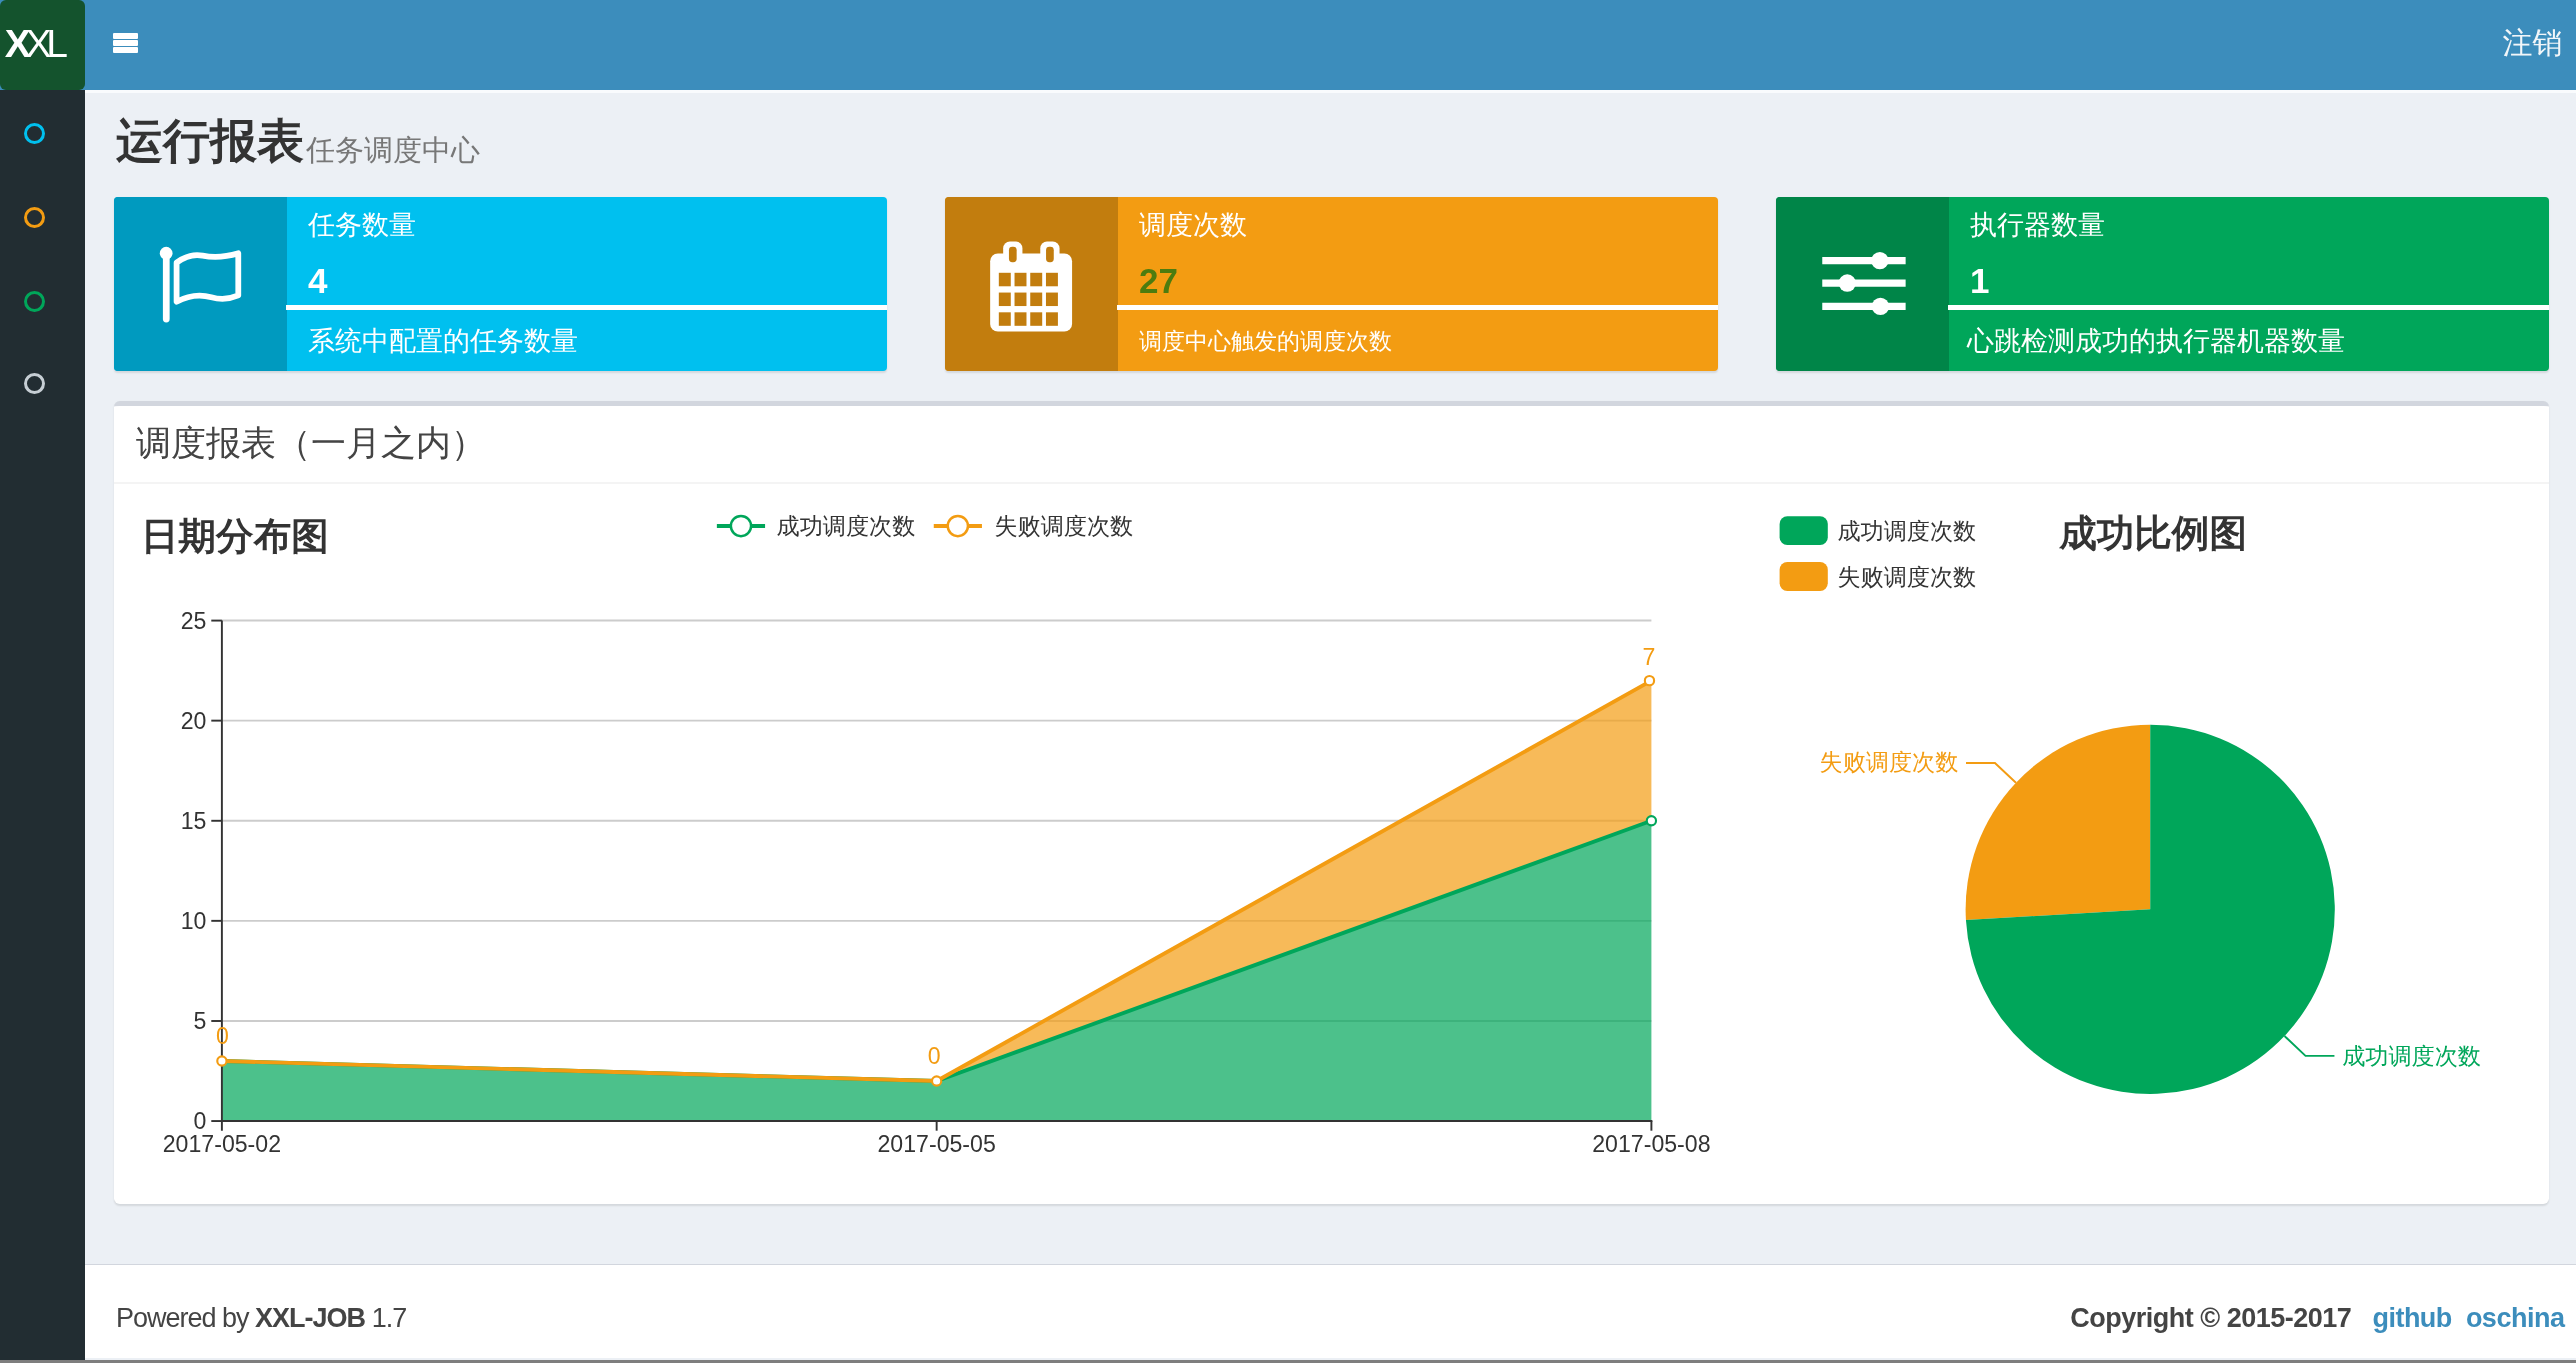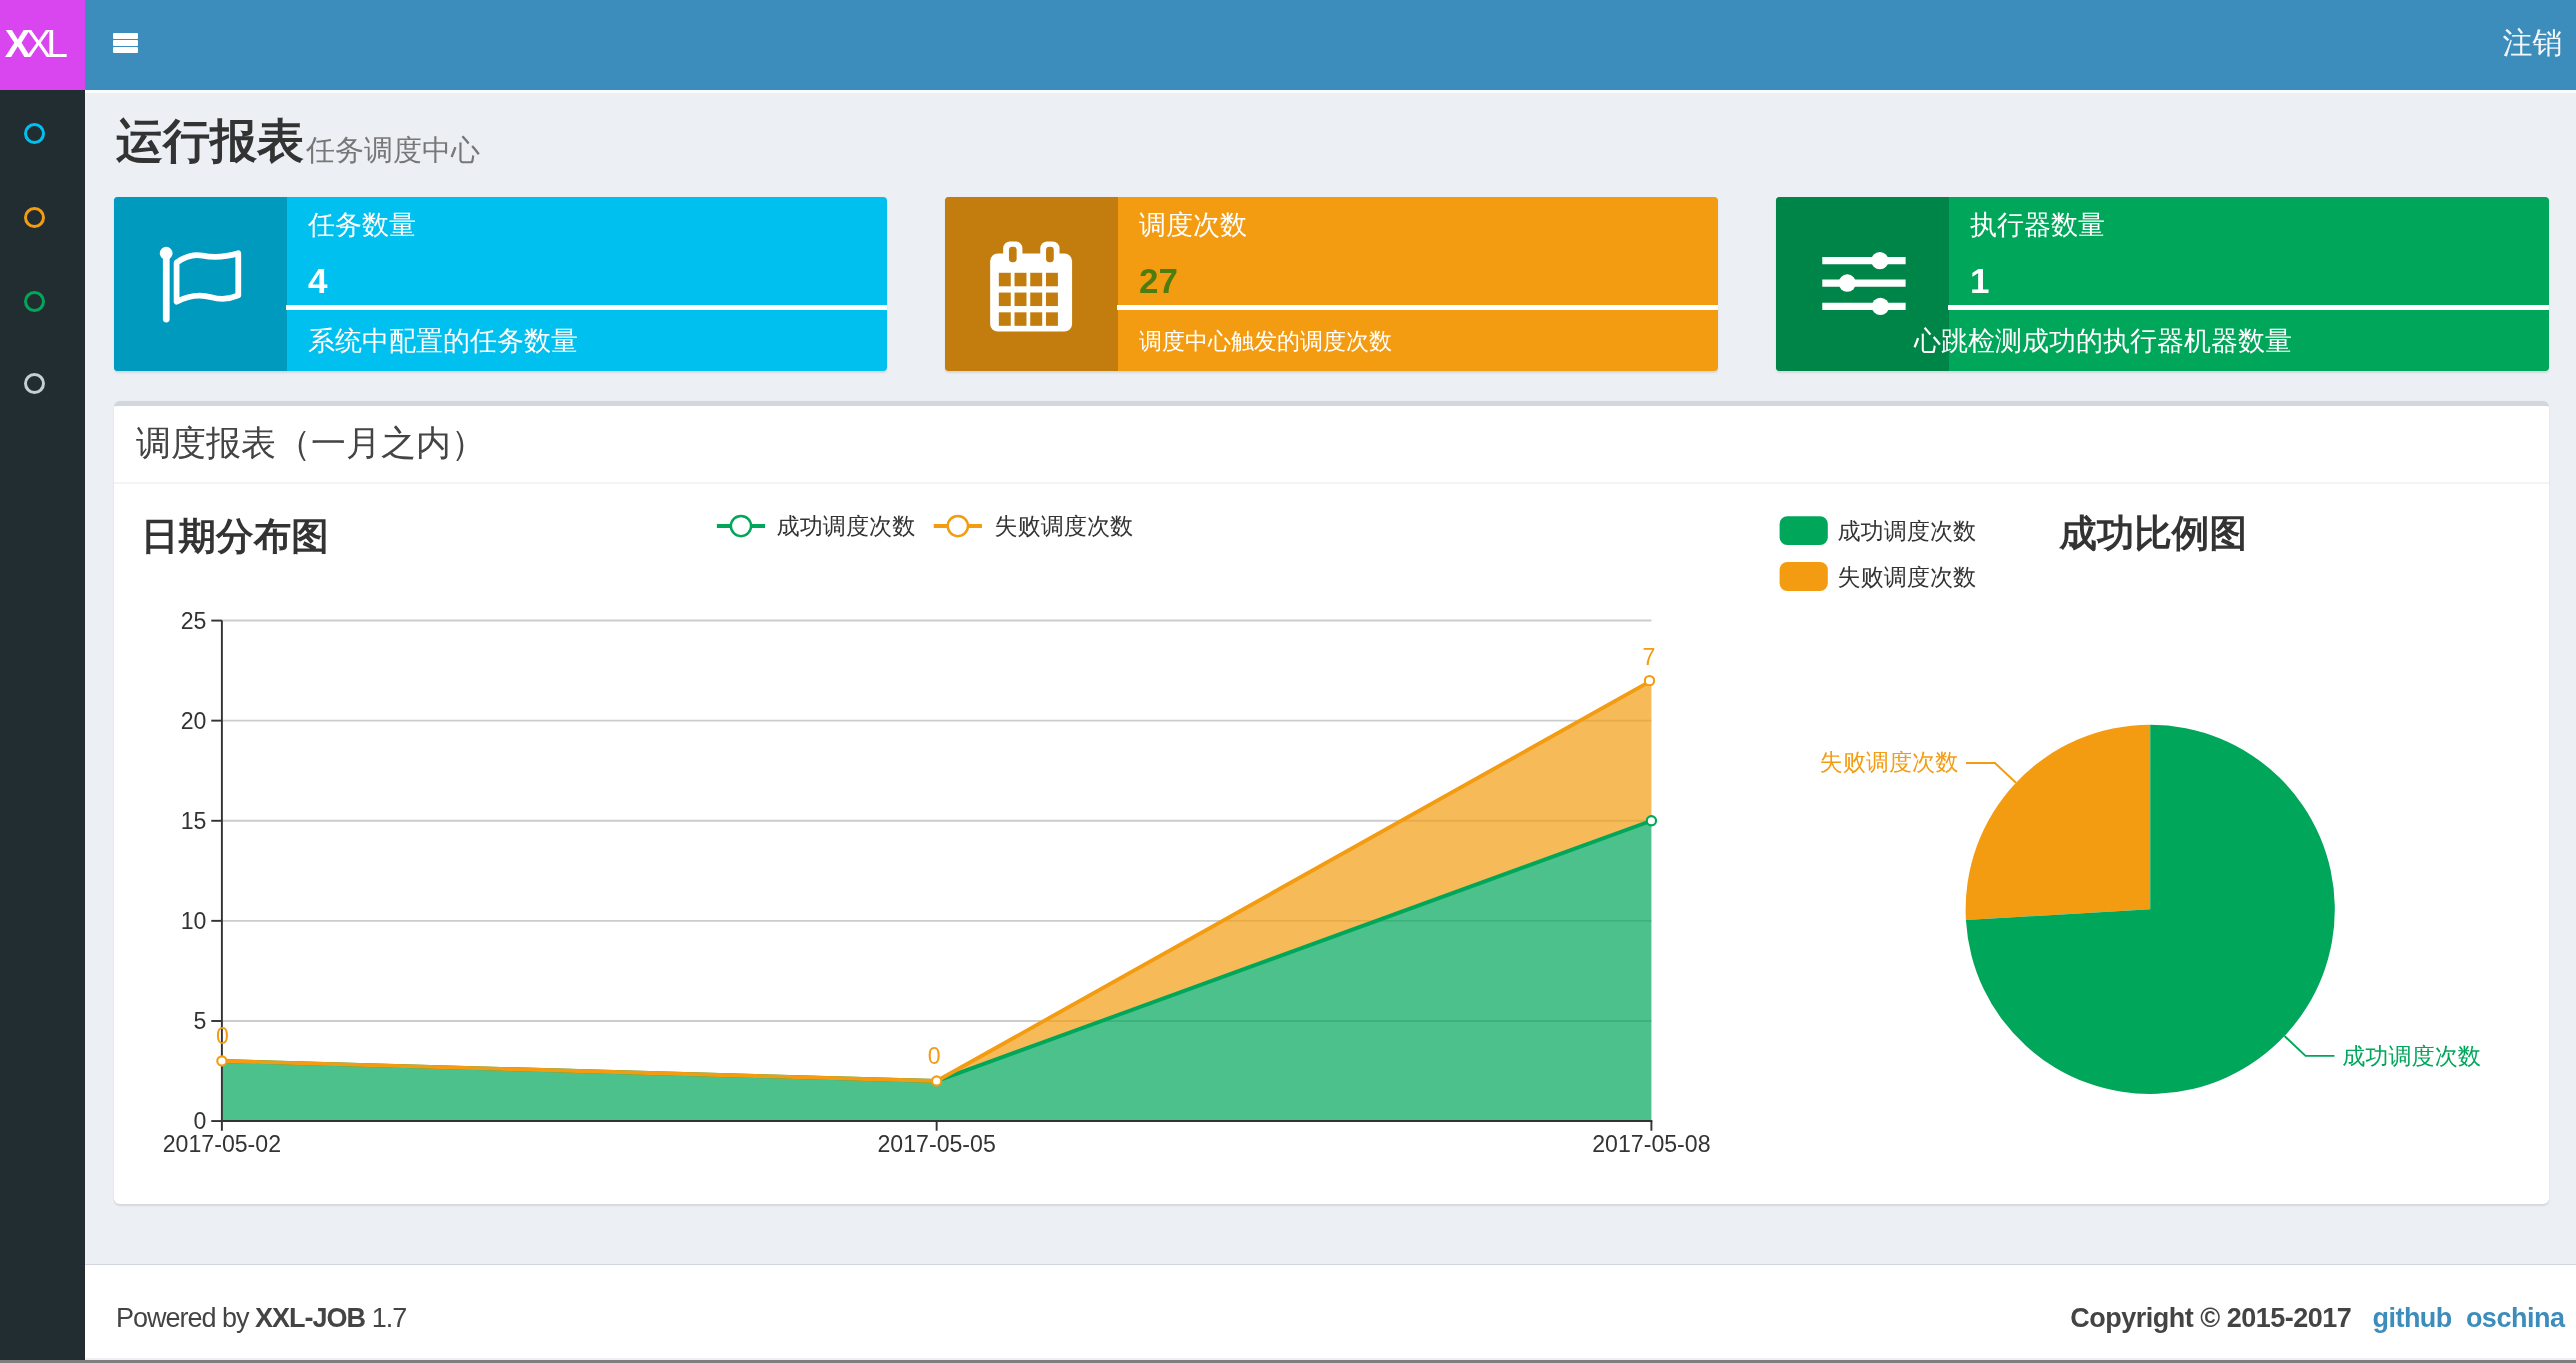--- a/index.html
+++ b/index.html
@@ -4,21 +4,21 @@
 <style>
   * { margin:0; padding:0; box-sizing:border-box; }
   html,body { width:2576px; height:1363px; overflow:hidden; }
   body { font-family:"Liberation Sans",sans-serif; background:#ecf0f5; position:relative; }
   .abs { position:absolute; }
 </style>
 </head>
 <body>
 
 <div class="abs" style="left:0;top:0;width:2576px;height:90px;background:#3c8dbc;"></div>
-<div class="abs" style="left:0;top:0;width:85px;height:90px;background:#d946ef;color:#fff;font-size:39px;letter-spacing:-5.3px;padding-left:4.8px;line-height:87px;"><b>X</b>XL</div>
+<div class="abs" style="left:0;top:0;width:85px;height:90px;background:#14532d;color:#fff;font-size:39px;letter-spacing:-5.3px;padding-left:4.8px;line-height:87px;border-radius:6px;"><b>X</b>XL</div>
 
 <div class="abs" style="left:113px;top:33px;width:25px;height:5.8px;background:#fff;border-radius:1px;"></div>
 <div class="abs" style="left:113px;top:40px;width:25px;height:5.8px;background:#fff;border-radius:1px;"></div>
 <div class="abs" style="left:113px;top:47px;width:25px;height:5.8px;background:#fff;border-radius:1px;"></div>
 
 <div class="abs" style="right:13.5px;top:25px;height:35px;line-height:35px;color:#f2f6f9;font-size:30px;">注销</div>
 
 <div class="abs" style="left:0;top:90px;width:85px;height:1274px;background:#222d32;"></div>
 <div class="abs" style="left:24px;top:123px;width:21px;height:21px;border:3.4px solid #00c0ef;border-radius:50%;"></div>
 <div class="abs" style="left:24px;top:207px;width:21px;height:21px;border:3.4px solid #f39c12;border-radius:50%;"></div>
@@ -41,21 +41,21 @@
 <div class="abs" style="left:1139px;top:210px;width:482px;font-size:27px;color:#fff;line-height:31px;">调度次数</div>
 <div class="abs" style="left:1139px;top:261px;width:482px;font-size:35px;font-weight:bold;color:#4d7c0f;line-height:39px;">27</div>
 <div class="abs" style="left:1117px;top:305px;width:601px;height:4.8px;background:#fff;"></div>
 <div class="abs" style="left:1139px;top:326px;width:559px;font-size:23px;color:#fff;line-height:31px;">调度中心触发的调度次数</div>
 
 <div class="abs" style="left:1776px;top:197px;width:773px;height:174px;background:#00a65a;border-radius:3.9px;box-shadow:0 1.9px 1.9px rgba(0,0,0,.1);"></div>
 <div class="abs" style="left:1776px;top:197px;width:173px;height:174px;background:#008548;border-radius:3.9px 0 0 3.9px;"></div>
 <div class="abs" style="left:1970px;top:210px;width:482px;font-size:27px;color:#fff;line-height:31px;">执行器数量</div>
 <div class="abs" style="left:1970px;top:261px;width:482px;font-size:35px;font-weight:bold;color:#fff;line-height:39px;">1</div>
 <div class="abs" style="left:1948px;top:305px;width:601px;height:4.8px;background:#fff;"></div>
-<div class="abs" style="left:1914px;top:326px;width:578px;font-size:27px;color:#fff;line-height:31px;">心跳检测成功的执行器机器数量</div>
+<div class="abs" style="left:1967px;top:326px;width:578px;font-size:27px;color:#fff;line-height:31px;">心跳检测成功的执行器机器数量</div>
 
 <div class="abs" style="left:114px;top:401px;width:2435px;height:803px;background:#fff;border-top:5.8px solid #d2d6de;border-radius:5.8px;box-shadow:0 1.9px 1.9px rgba(0,0,0,.1);"></div>
 <div class="abs" style="left:136px;top:422px;font-size:35px;font-weight:500;color:#444;line-height:42px;">调度报表（一月之内）</div>
 <div class="abs" style="left:114px;top:482px;width:2435px;height:1.9px;background:#f4f4f4;"></div>
 
 <svg class="abs" style="left:0;top:0;" width="2576" height="1363" viewBox="0 0 2672 1414" font-family="&quot;Liberation Sans&quot;,sans-serif">
 
   <g stroke="#cccccc" stroke-width="2">
     <line x1="230" y1="1059.2" x2="1713" y2="1059.2"></line>
     <line x1="230" y1="955.3" x2="1713" y2="955.3"></line>

